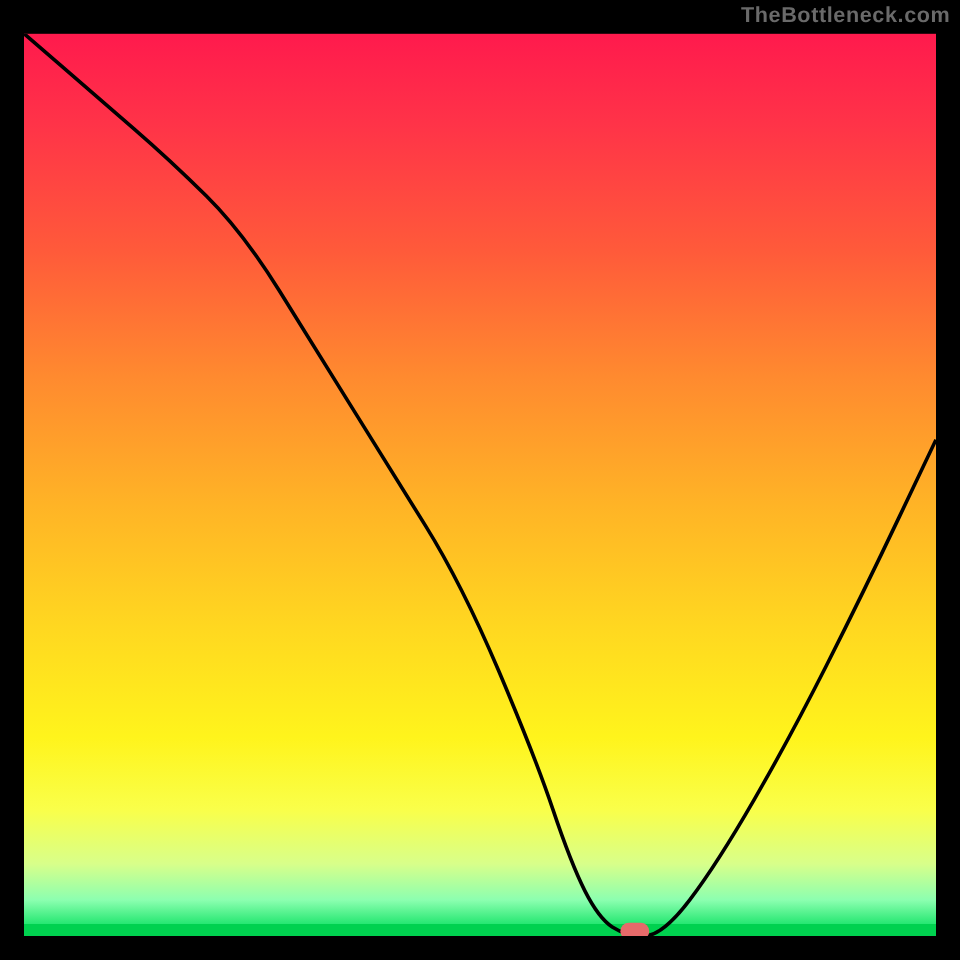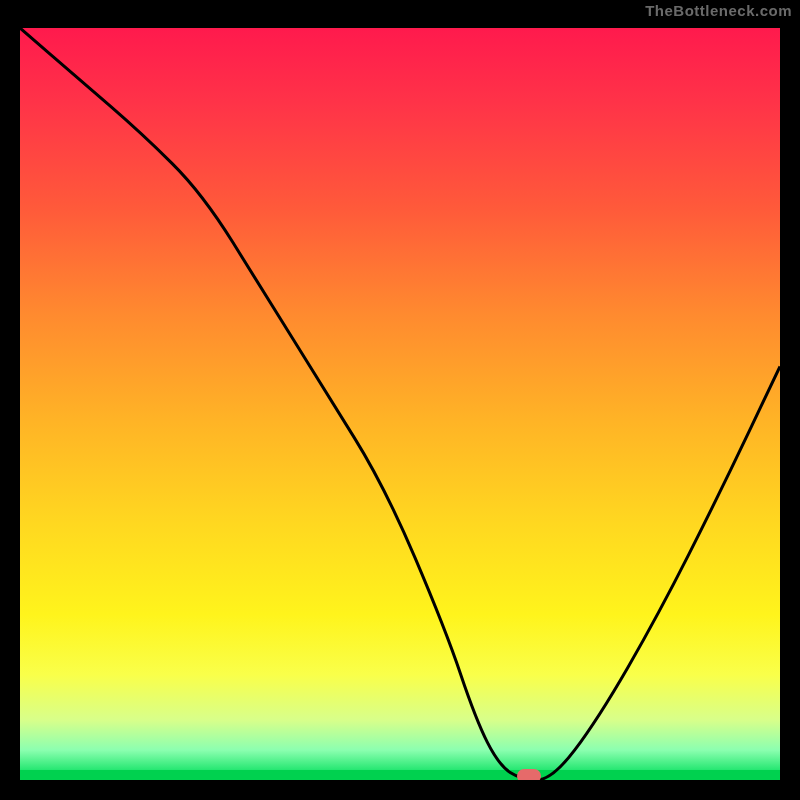--- a/index.html
+++ b/index.html
@@ -15,21 +15,21 @@
     position: relative;
     width: 800px;
     height: 800px;
     background: #000;
   }
   .watermark {
     position: absolute;
     top: 2px;
     right: 8px;
     color: #6a6a6a;
-    font-size: 15px;
+    font-size: 18px;
     font-weight: 600;
     letter-spacing: 0.5px;
     z-index: 20;
     user-select: none;
   }
   .plot {
     position: absolute;
     left: 20px;
     top: 28px;
     width: 760px;

